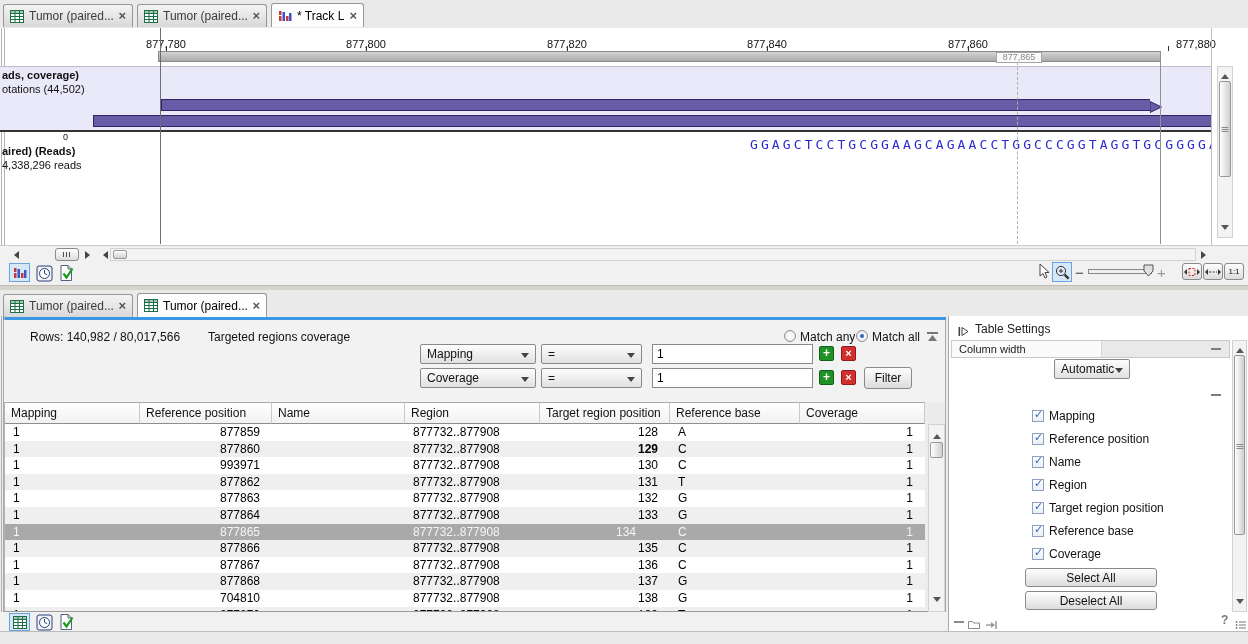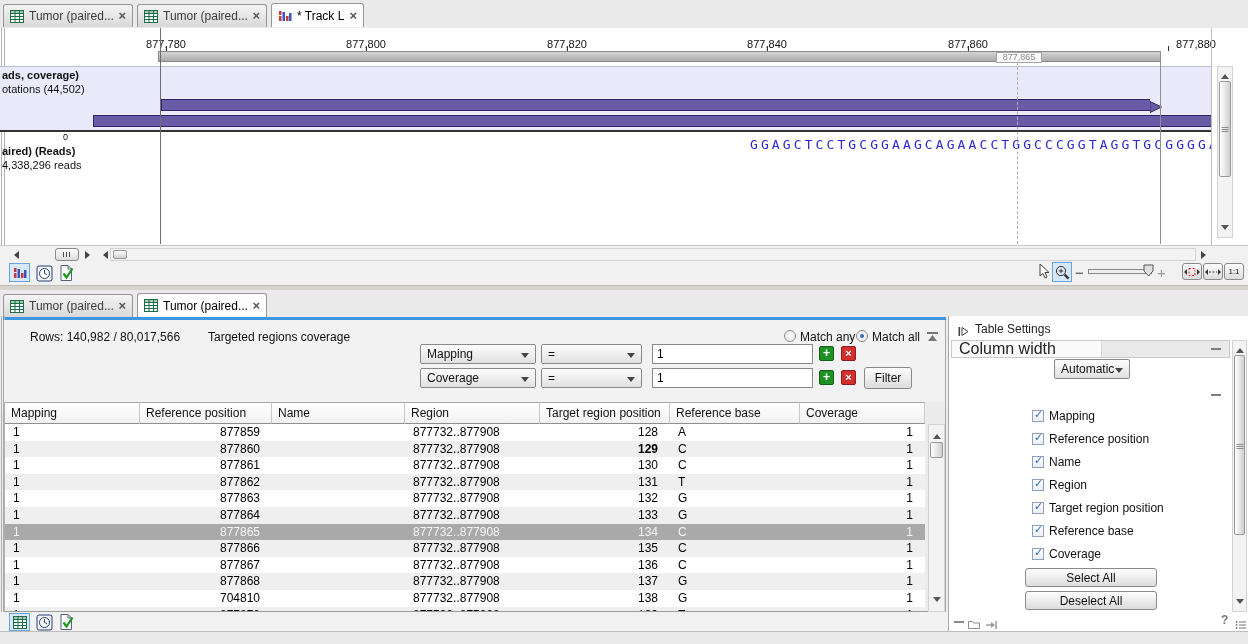--- a/index.html
+++ b/index.html
@@ -69,21 +69,21 @@
   .row { position:absolute; left:0; width:920px; height:16.6px; }
   .row.alt { background:#efefef; }
   .row.sel { background:#a9a9a9; color:#f5f5f5; }
   .cell { position:absolute; top:0; height:16.6px; font-size:12px; line-height:16.6px;
           white-space:nowrap; overflow:hidden; }
 
   
   .sechead { position:absolute; height:18px; border:1px solid #c9c9c9; background:#e9e9e9;
              display:flex; align-items:center; }
   .sechead .seclabel { width:150px; height:100%; background:#fafafa; border-right:1px solid #d7d7d7;
-                       display:flex; align-items:center; padding-left:7px; font-size:16px; color:#222; }
+                       display:flex; align-items:center; padding-left:7px; font-size:11px; color:#222; }
   .dash { position:absolute; width:10px; height:2px; background:#7d7d7d; }
 
   .iconbox { position:absolute; display:flex; align-items:center; justify-content:center; }
   .iconbox.sel { border:1px solid #6ba3dd; background:#d6e7f8; }
   .edge { position:absolute; width:4px; border-left:1px solid #b3b3b3; border-right:1px solid #b3b3b3; }
 </style>
 </head>
 <body>
 
 <div id="app">
@@ -362,21 +362,21 @@
         <div class="cell" style="left: 0px; width: 135px; text-align: left; padding: 0px 0px 0px 8px;">1</div>
         <div class="cell" style="left: 135px; width: 132px; text-align: right; padding: 0px 12px 0px 0px;">877860</div>
         <div class="cell" style="left: 267px; width: 133px; text-align: left; padding: 0px 0px 0px 8px;"></div>
         <div class="cell" style="left: 400px; width: 135px; text-align: left; padding: 0px 0px 0px 8px;">877732..877908</div>
         <div class="cell" style="left: 535px; width: 130px; text-align: right; padding: 0px 12px 0px 0px; font-weight: bold;">129</div>
         <div class="cell" style="left: 665px; width: 130px; text-align: left; padding: 0px 0px 0px 8px;">C</div>
         <div class="cell" style="left: 795px; width: 125px; text-align: right; padding: 0px 12px 0px 0px;">1</div>
       </div>
       <div class="row" style="top: 33.2px;">
         <div class="cell" style="left: 0px; width: 135px; text-align: left; padding: 0px 0px 0px 8px;">1</div>
-        <div class="cell" style="left: 135px; width: 132px; text-align: right; padding: 0px 12px 0px 0px;">877861</div>
+        <div class="cell" style="left: 135px; width: 132px; text-align: right; padding: 0px 12px 0px 0px;">993971</div>
         <div class="cell" style="left: 267px; width: 133px; text-align: left; padding: 0px 0px 0px 8px;"></div>
         <div class="cell" style="left: 400px; width: 135px; text-align: left; padding: 0px 0px 0px 8px;">877732..877908</div>
         <div class="cell" style="left: 535px; width: 130px; text-align: right; padding: 0px 12px 0px 0px;">130</div>
         <div class="cell" style="left: 665px; width: 130px; text-align: left; padding: 0px 0px 0px 8px;">C</div>
         <div class="cell" style="left: 795px; width: 125px; text-align: right; padding: 0px 12px 0px 0px;">1</div>
       </div>
       <div class="row alt" style="top: 49.8px;">
         <div class="cell" style="left: 0px; width: 135px; text-align: left; padding: 0px 0px 0px 8px;">1</div>
         <div class="cell" style="left: 135px; width: 132px; text-align: right; padding: 0px 12px 0px 0px;">877862</div>
         <div class="cell" style="left: 267px; width: 133px; text-align: left; padding: 0px 0px 0px 8px;"></div>
@@ -401,21 +401,21 @@
         <div class="cell" style="left: 400px; width: 135px; text-align: left; padding: 0px 0px 0px 8px;">877732..877908</div>
         <div class="cell" style="left: 535px; width: 130px; text-align: right; padding: 0px 12px 0px 0px;">133</div>
         <div class="cell" style="left: 665px; width: 130px; text-align: left; padding: 0px 0px 0px 8px;">G</div>
         <div class="cell" style="left: 795px; width: 125px; text-align: right; padding: 0px 12px 0px 0px;">1</div>
       </div>
       <div class="row sel" style="top: 99.6px;">
         <div class="cell" style="left: 0px; width: 135px; text-align: left; padding: 0px 0px 0px 8px;">1</div>
         <div class="cell" style="left: 135px; width: 132px; text-align: right; padding: 0px 12px 0px 0px;">877865</div>
         <div class="cell" style="left: 267px; width: 133px; text-align: left; padding: 0px 0px 0px 8px;"></div>
         <div class="cell" style="left: 400px; width: 135px; text-align: left; padding: 0px 0px 0px 8px;">877732..877908</div>
-        <div class="cell" style="left: 535px; width: 130px; text-align: right; padding: 0px 12px 0px 0px;">134</div>
+        <div class="cell" style="left: 513px; width: 130px; text-align: right; padding: 0px 12px 0px 0px;">134</div>
         <div class="cell" style="left: 665px; width: 130px; text-align: left; padding: 0px 0px 0px 8px;">C</div>
         <div class="cell" style="left: 795px; width: 125px; text-align: right; padding: 0px 12px 0px 0px;">1</div>
       </div>
       <div class="row alt" style="top: 116.2px;">
         <div class="cell" style="left: 0px; width: 135px; text-align: left; padding: 0px 0px 0px 8px;">1</div>
         <div class="cell" style="left: 135px; width: 132px; text-align: right; padding: 0px 12px 0px 0px;">877866</div>
         <div class="cell" style="left: 267px; width: 133px; text-align: left; padding: 0px 0px 0px 8px;"></div>
         <div class="cell" style="left: 400px; width: 135px; text-align: left; padding: 0px 0px 0px 8px;">877732..877908</div>
         <div class="cell" style="left: 535px; width: 130px; text-align: right; padding: 0px 12px 0px 0px;">135</div>
         <div class="cell" style="left: 665px; width: 130px; text-align: left; padding: 0px 0px 0px 8px;">C</div>

